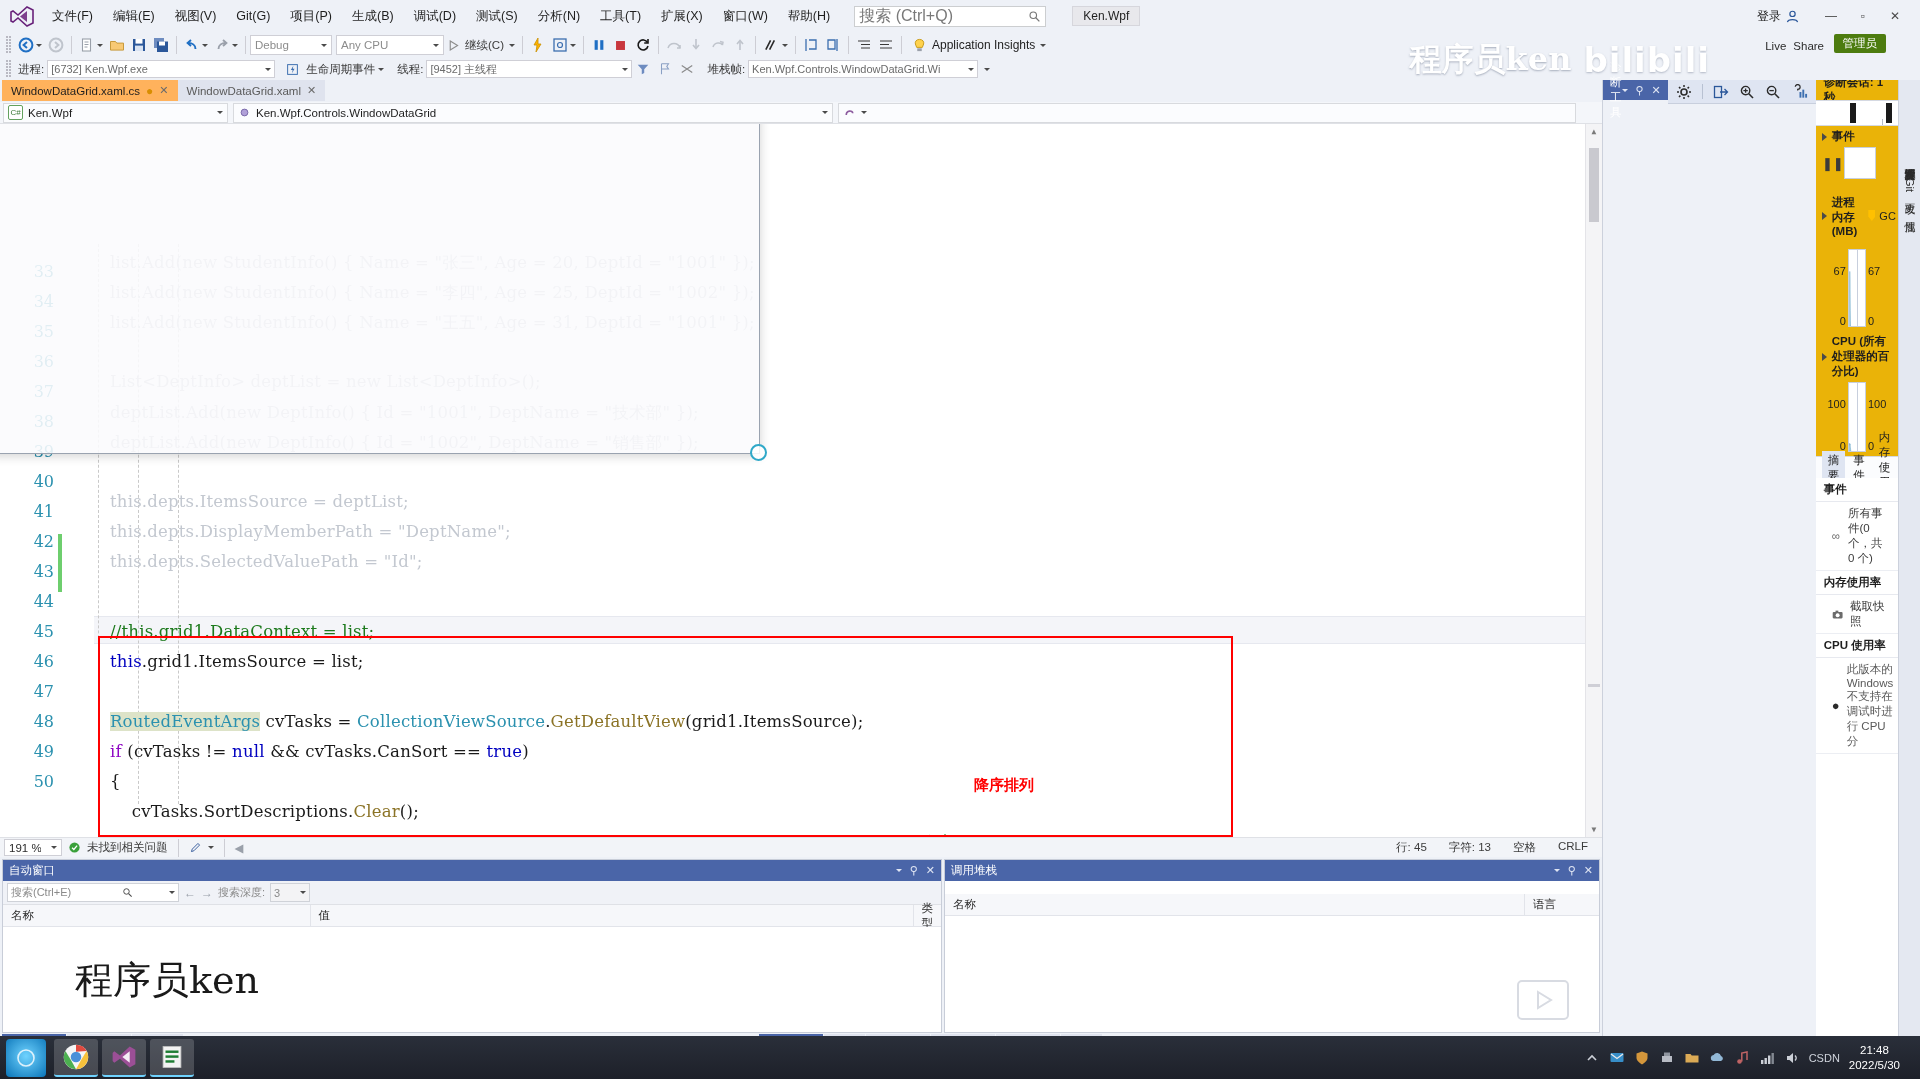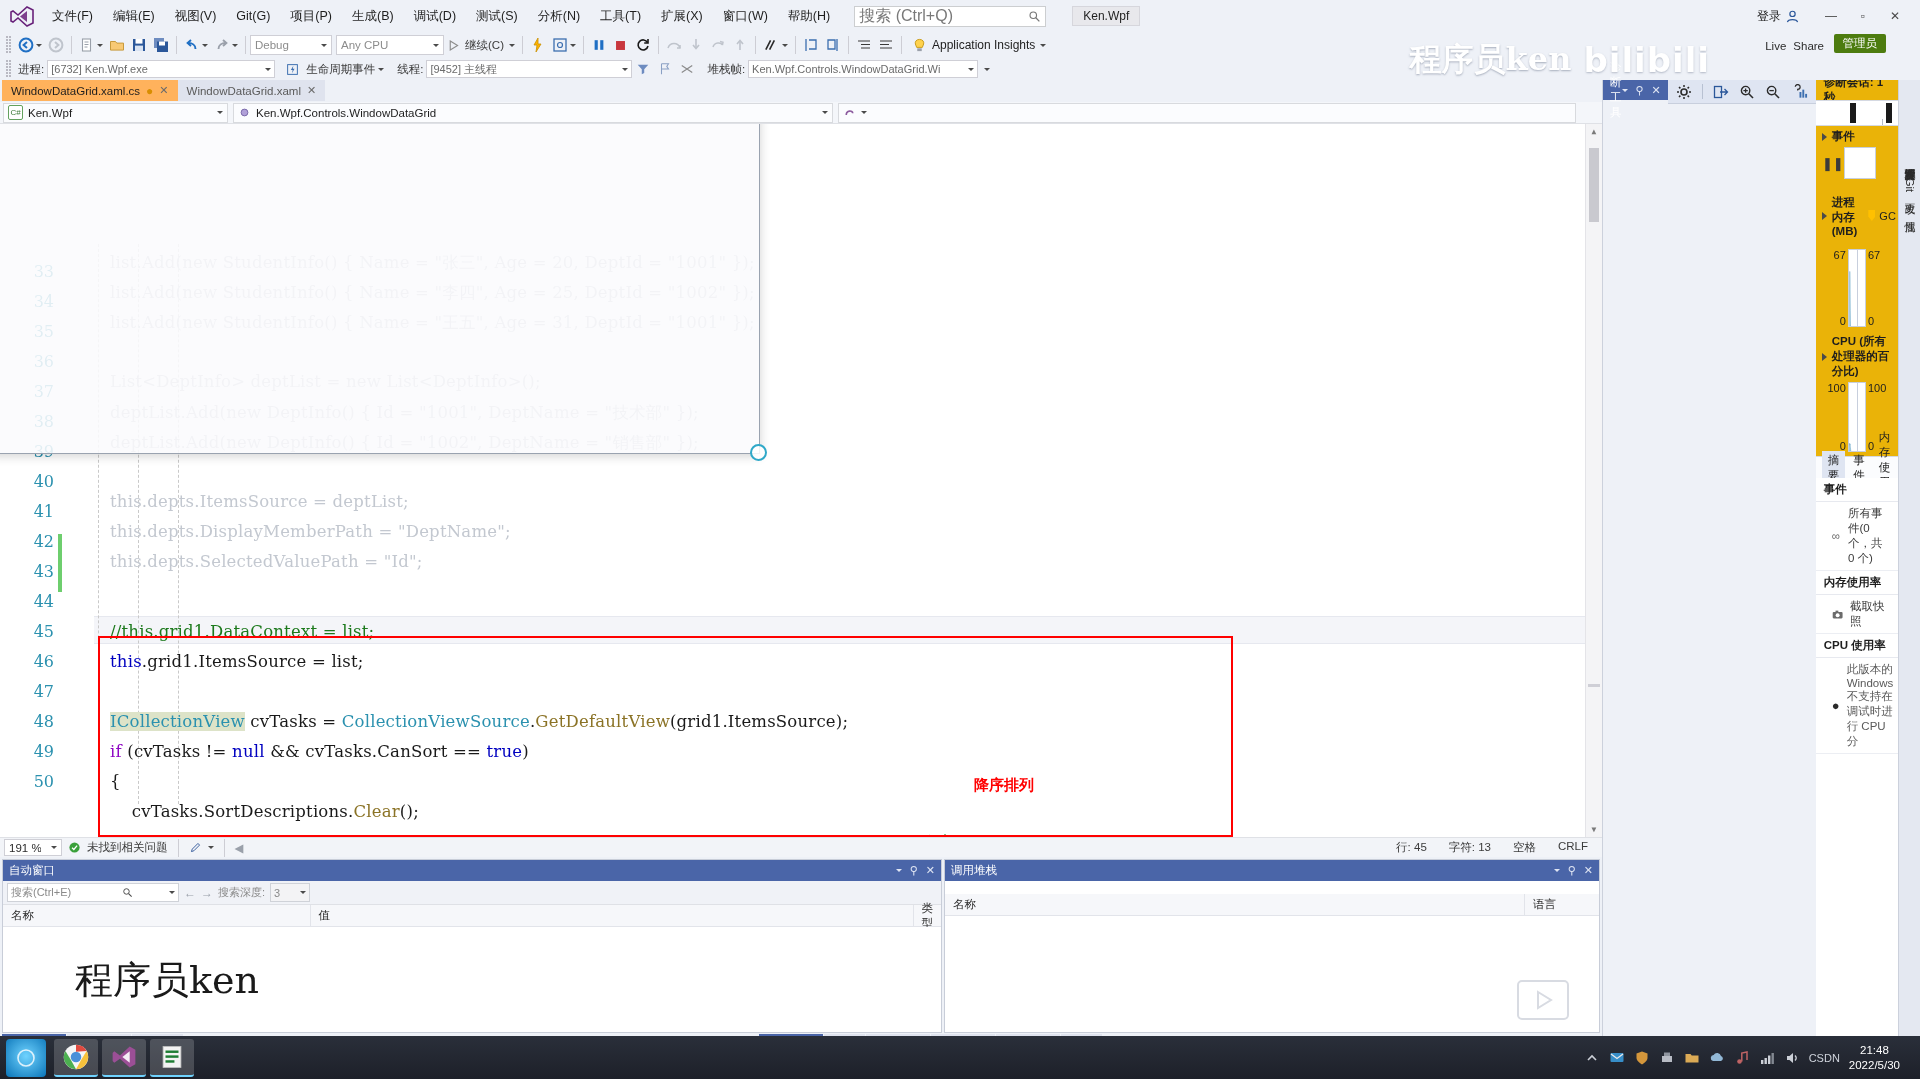--- a/index.html
+++ b/index.html
@@ -134,21 +134,21 @@
   .ruler .lbl { position:absolute; left:150px; top:3px; font-size:11px; color:#1e1e1e; }
   .ruler .vdiv { position:absolute; top:0; bottom:0; width:1px; background:#d5d9e2; }
   .sect-hdr { display:flex; align-items:center; gap:5px; padding:3px 6px; font-size:11.5px; font-weight:bold; color:#1e1e1e; }
   .tri { width:0;height:0;border-top:4px solid transparent;border-bottom:4px solid transparent;border-left:5px solid #4a4a4a; transform:rotate(0deg);}
   .legend { display:flex; gap:4px; font-weight:normal; font-size:11px; margin-left:6px; }
   .lg-gc { width:7px;height:11px;background:#ffc000; clip-path:polygon(0 0,100% 0,100% 60%,50% 100%,0 60%); }
   .lg-snap { width:0;height:0;border-left:6px solid transparent;border-right:6px solid transparent;border-top:9px solid #1f57c3; }
   .lg-byte { width:10px;height:10px;border-radius:50%; background:#5ba3c9; }
   .graphrow { display:flex; align-items:stretch; padding:0 6px 4px 6px; }
   .axis { width:26px; position:relative; font-size:11px; color:#1e1e1e; }
-  .axis .top { position:absolute; top:0; right:2px; }
+  .axis .top { position:absolute; top:16px; right:2px; }
   .axis .bot { position:absolute; bottom:0; right:2px; }
   .axis.r .top { left:2px; right:auto; }
   .axis.r .bot { left:2px; right:auto; }
   .plot { flex:1; border:1px solid #c8cfdd; background:#fff; position:relative; }
   .plot .mid { position:absolute; top:0; bottom:0; left:50%; width:1px; background:#c8cfdd; }
   .pausebtn { width:22px; display:flex; align-items:center; justify-content:center; color:#3b3b3b; font-size:13px; }
   .eventtrack { flex:1; border:1px solid #c8cfdd; background:#fff; height:32px; position:relative; }
   .diag-tabs { height:22px; display:flex; align-items:center; gap:2px; padding:0 6px; border-top:1px solid #d5d9e2; background:#fbfcfe; }
   .dtab { padding:2px 6px; font-size:11.5px; color:#1e1e1e; }
   .dtab.active { background:#dfe5f2; }
@@ -519,21 +519,21 @@
             <div class="cline" style="top:188px;left:16px;color:#b9bec7">list.Add(new StudentInfo() { Name = "王五", Age = 31, DeptId = "1001" });</div>
             <div class="cline" style="top:248px;left:16px;color:#b9bec7">List&lt;DeptInfo&gt; deptList = new List&lt;DeptInfo&gt;();</div>
             <div class="cline" style="top:278px;left:16px;color:#b9bec7">deptList.Add(new DeptInfo() { Id = "1001", DeptName = "技术部" });</div>
             <div class="cline" style="top:308px;left:16px;color:#b9bec7">deptList.Add(new DeptInfo() { Id = "1002", DeptName = "销售部" });</div>
             <div class="cline" style="top:368px;left:16px;color:#c3c8d0">this.depts.ItemsSource = deptList;</div>
             <div class="cline" style="top:398px;left:16px;color:#c3c8d0">this.depts.DisplayMemberPath = "DeptName";</div>
             <div class="cline" style="top:428px;left:16px;color:#c3c8d0">this.depts.SelectedValuePath = "Id";</div>
 
             <div class="cline cm" style="top:498px;left:16px">//this.grid1.DataContext = list;</div>
             <div class="cline" style="top:528px;left:16px"><span class="k">this</span>.grid1.ItemsSource = list;</div>
-            <div class="cline" style="top:588px;left:16px"><span class="ty hl-word">ICollectionView</span> cvTasks = <span class="ty">CollectionViewSource</span>.<span class="mt">GetDefaultView</span>(grid1.ItemsSource);</div>
+            <div class="cline" style="top:588px;left:16px"><span class="ty hl-word">RoutedEventArgs</span> cvTasks = <span class="ty">CollectionViewSource</span>.<span class="mt">GetDefaultView</span>(grid1.ItemsSource);</div>
             <div class="cline" style="top:618px;left:16px"><span class="kc">if</span> (cvTasks != <span class="k">null</span> &amp;&amp; cvTasks.CanSort == <span class="k">true</span>)</div>
             <div class="cline" style="top:648px;left:16px">{</div>
             <div class="cline" style="top:678px;left:16px">    cvTasks.SortDescriptions.<span class="mt">Clear</span>();</div>
             <div class="cline" style="top:708px;left:16px">    cvTasks.SortDescriptions.<span class="mt">Add</span>(<span class="k">new</span> <span class="ty">SortDescription</span>(<span class="st">"Age"</span>, <span class="ty">ListSortDirection</span>.Descending));<span class="cm">//降序</span></div>
 
             <div class="cline cm" style="top:768px;left:88px"></div>
 
             <div class="redbox" style="left:4px;top:512px;width:1135px;height:201px"></div>
 
             <div class="annot" style="left:880px;top:652px">降序排列</div>

